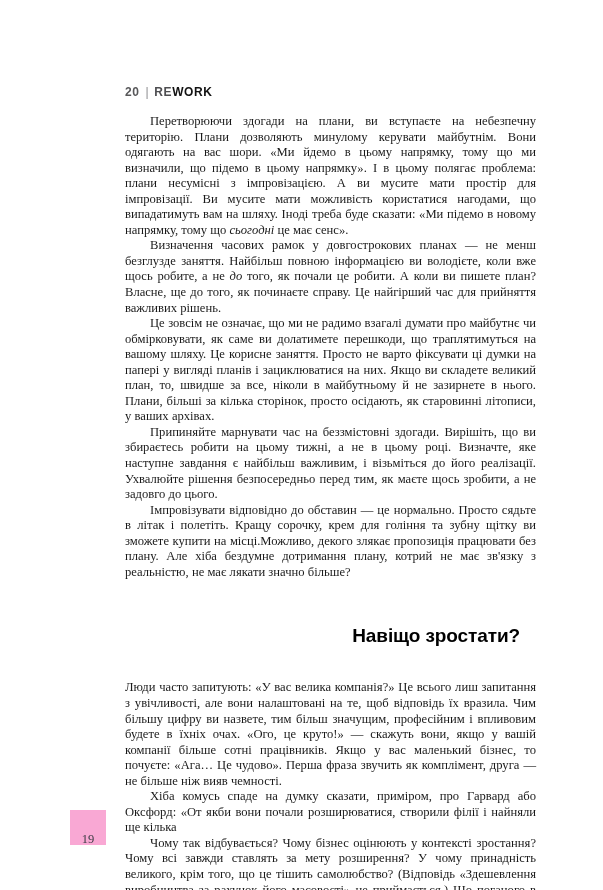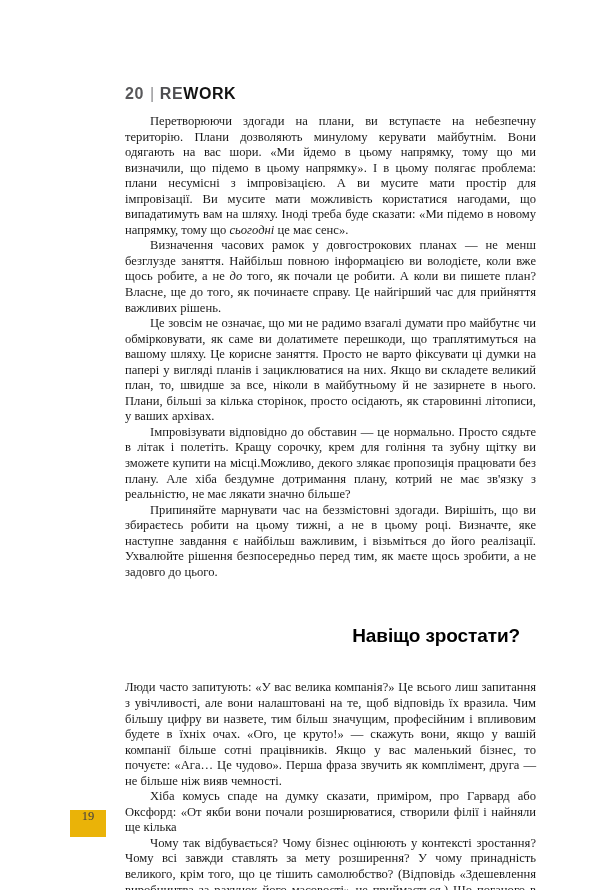--- a/index.html
+++ b/index.html
@@ -21,21 +21,21 @@
     inset: 0;
     background: #ffffff;
   }
 
   
   .running-head {
     position: absolute;
     left: 125px;
     top: 86px;
     font-family: "Liberation Sans", "DejaVu Sans", sans-serif;
-    font-size: 16px;
+    font-size: 12px;
     letter-spacing: 0.6px;
     line-height: 1;
     white-space: nowrap;
   }
   .rh-folio {
     font-weight: bold;
     color: #58585a;
   }
   .rh-sep {
     color: #8d8d90;
@@ -88,24 +88,24 @@
     padding-top: 29px;
     padding-bottom: 17px;
   }
 
   
   .folio-chip {
     position: absolute;
     left: 70px;
     top: 810px;
     width: 36px;
-    height: 27px;
-    background: #eab308;
+    height: 35px;
+    background: #f9a8d4;
     display: flex;
-    align-items: flex-start;
+    align-items: flex-end;
     justify-content: center;
   }
   .folio-chip span {
     font-family: "Liberation Serif", "DejaVu Serif", serif;
     font-size: 12.5px;
     color: #3b3b44;
     line-height: 1;
   }
 </style>
 </head>
@@ -115,22 +115,22 @@
 
   <div class="running-head">
     <span class="rh-folio">20</span><span class="rh-sep">|</span><span class="rh-title-a">RE</span><span class="rh-title-b">WORK</span>
   </div>
 
   <div class="column">
 
     <p class="body">Перетворюючи здогади на плани, ви вступаєте на небезпечну територію. Плани дозволяють минулому керувати майбутнім. Вони одягають на вас шори. «Ми йдемо в цьому напрямку, тому що ми визначили, що підемо в цьому на­прямку». І в цьому полягає проблема: плани несумісні з імпровізацією. А ви мусите мати простір для імпровізації. Ви мусите мати можливість користатися нагодами, що випадатимуть вам на шляху. Іноді треба буде сказати: «Ми підемо в новому напрямку, тому що <i>сьогодні</i> це має сенс».</p>
     <p class="body">Визначення часових рамок у довгострокових планах — не менш безглузде заняття. Найбільш повною інформацією ви володієте, коли вже щось робите, а не <i>до</i> того, як почали це робити. А коли ви пишете план? Власне, ще до того, як починаєте справу. Це найгірший час для прийняття важливих рішень.</p>
     <p class="body">Це зовсім не означає, що ми не радимо взагалі думати про майбутнє чи обмір­ковувати, як саме ви долатимете перешкоди, що траплятимуться на вашому шля­ху. Це корисне заняття. Просто не варто фіксувати ці думки на папері у вигляді планів і зациклюватися на них. Якщо ви складете великий план, то, швидше за все, ніколи в майбутньому й не зазирнете в нього. Плани, більші за кілька сторінок, просто осідають, як старовинні літописи, у ваших архівах.</p>
+    <p class="body">Припиняйте марнувати час на беззмістовні здогади. Вирішіть, що ви збирає­тесь робити на цьому тижні, а не в цьому році. Визначте, яке наступне завдан­ня є найбільш важливим, і візьміться до його реалізації. Ухвалюйте рішення безпосередньо перед тим, як маєте щось зробити, а не задовго до цього.</p>
     <p class="body">Імпровізувати відповідно до обставин — це нормально. Просто сядьте в літак і полетіть. Кращу сорочку, крем для гоління та зубну щітку ви зможете купити на місці.Можливо, декого злякає пропозиція працювати без плану. Але хіба бездумне дотримання плану, котрий не має зв'язку з реальністю, не має лякати значно більше?</p>
-    <p class="body">Припиняйте марнувати час на беззмістовні здогади. Вирішіть, що ви збирає­тесь робити на цьому тижні, а не в цьому році. Визначте, яке наступне завдан­ня є найбільш важливим, і візьміться до його реалізації. Ухвалюйте рішення безпосередньо перед тим, як маєте щось зробити, а не задовго до цього.</p>
 
     <h2 class="section-heading">Навіщо зростати?</h2>
 
     <p class="body no-indent">Люди часто запитують: «У вас велика компанія?» Це всього лиш запитання з увічли­вості, але вони налаштовані на те, щоб відповідь їх вразила. Чим більшу цифру ви назвете, тим більш значущим, професійним і впливовим будете в їхніх очах. «Ого, це круто!» — скажуть вони, якщо у вашій компанії більше сотні праців­ників. Якщо у вас маленький бізнес, то почуєте: «Ага… Це чудово». Перша фраза звучить як комплімент, друга — не більше ніж вияв чемності.</p>
     <p class="body">Хіба комусь спаде на думку сказати, приміром, про Гарвард або Оксфорд: «От якби вони почали розширюватися, створили філії і найняли ще кілька</p>
     <p class="body">Чому так відбувається? Чому бізнес оцінюють у контексті зростання? Чому всі завжди ставлять за мету розширення? У чому принадність великого, крім того, що це тішить самолюбство? (Відповідь «Здешевлення виробництва за ра­хунок його масовості» не приймається.) Що поганого в тому, аби знайти опти­мальний розмір і залишатися в ньому?</p>
 
   </div>
 
   <div class="folio-chip">

